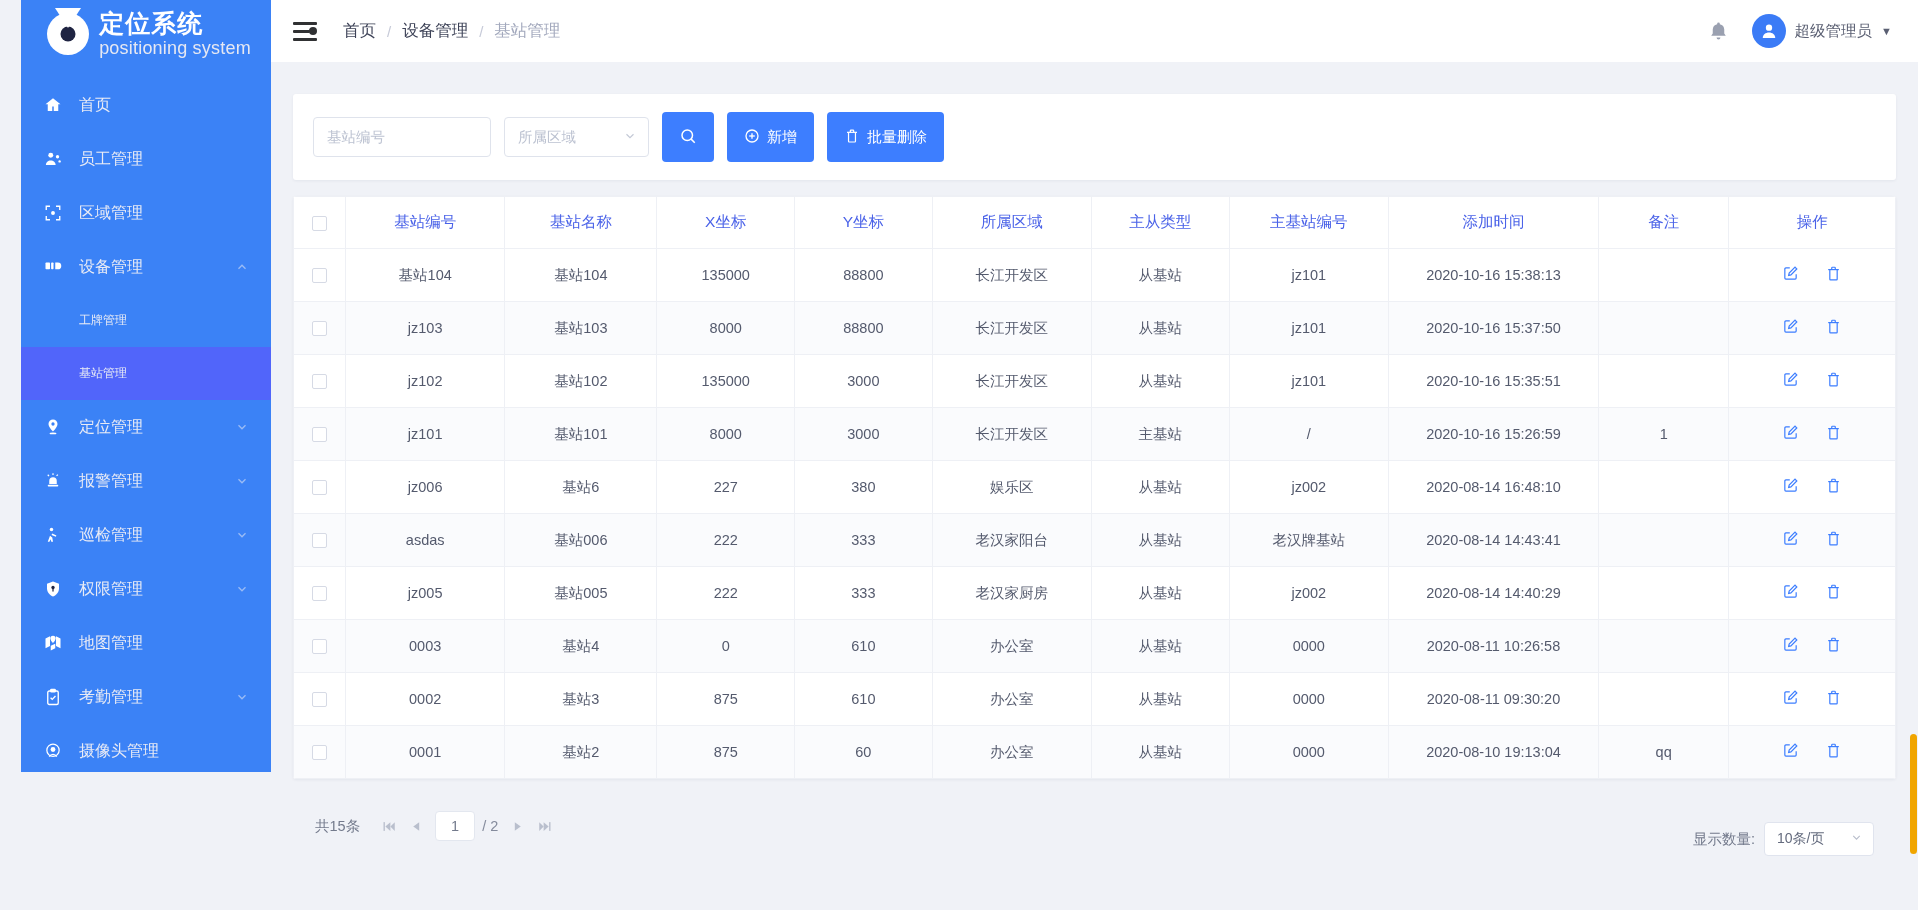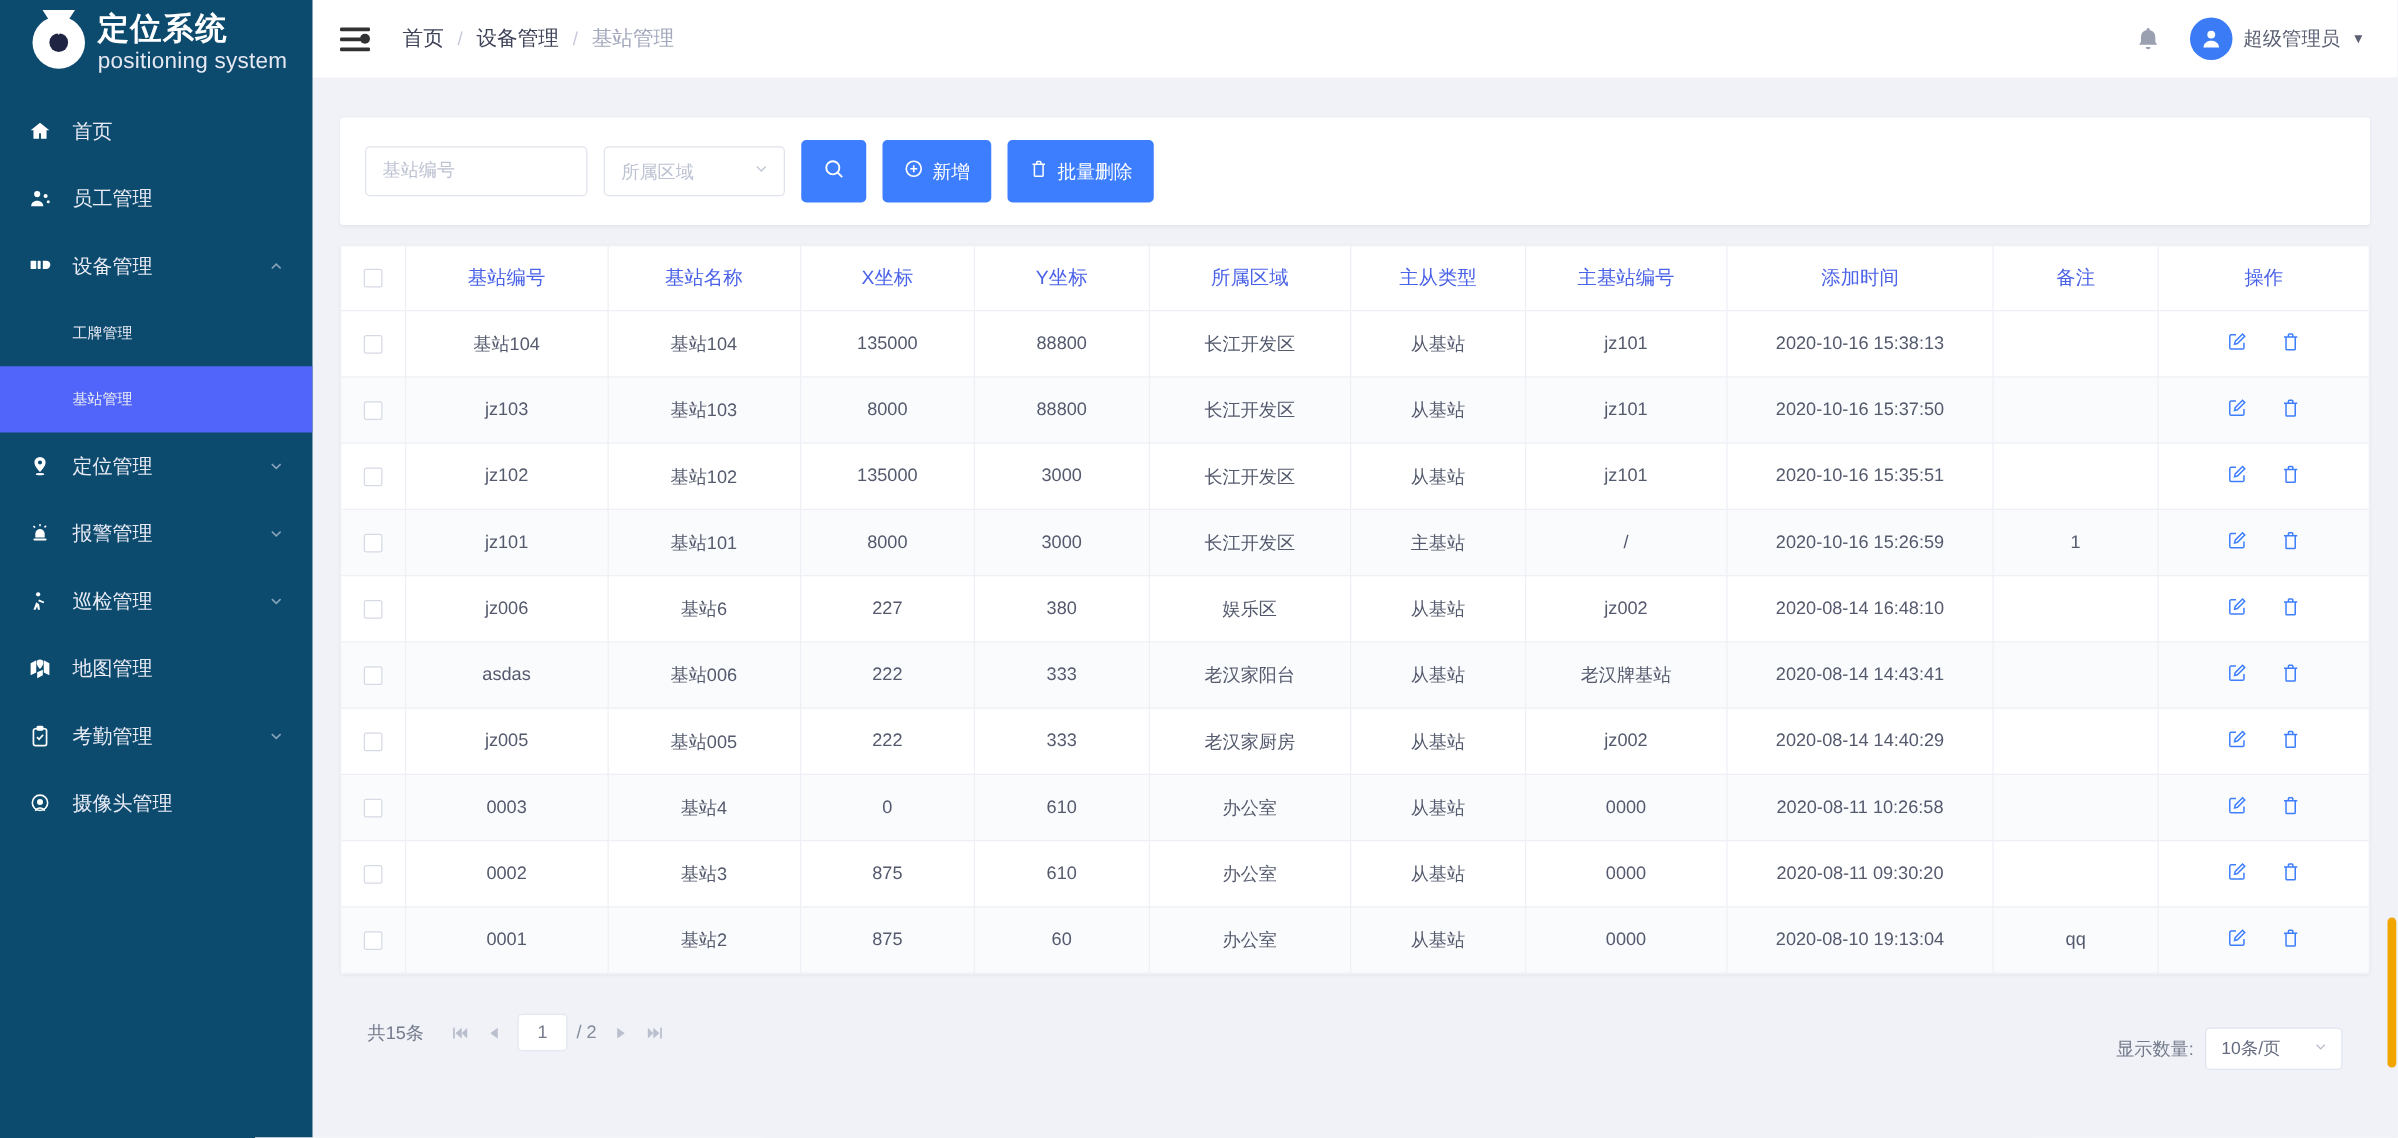--- a/index.html
+++ b/index.html
@@ -6,24 +6,25 @@
   html, body {
     width: 1918px; height: 910px;
     font-family: "Liberation Sans", "DejaVu Sans", sans-serif;
     background: #f0f2f7;
     overflow: hidden;
   }
   .app { display: flex; width: 1918px; height: 910px; }
 
   
   .sidebar {
-    width: 250px; min-width: 250px; height: 910px;
-    background: #0c4a6e;
+    width: 250px; min-width: 250px; height: 772px;
+    background: #3b82f6;
     position: relative;
     overflow: hidden;
+    margin-left: 21px;
   }
   .logo-wrap {
     height: 68px; display: flex; align-items: center; justify-content: center;
     gap: 10px; padding-left: 6px;
   }
   .logo-mark {
     width: 42px; height: 42px; border-radius: 50%;
     background: #ffffff; position: relative; flex: none;
   }
   .logo-mark:before {
@@ -225,20 +226,29 @@
           <svg width="18" height="18" viewBox="0 0 24 24" fill="currentColor">
               <circle cx="9" cy="7" r="3.3"></circle>
               <path d="M2.5 20c0-3.6 2.9-6 6.5-6s6.5 2.4 6.5 6z"></path>
               <circle cx="18" cy="9" r="2.2"></circle>
               <circle cx="20.8" cy="15.2" r="1.6"></circle>
             </svg>
         </span>
         <span class="mi-label">员工管理</span>
       </div>
 
+      <div class="menu-item">
+        <span class="mi-icon">
+          <svg width="18" height="18" viewBox="0 0 24 24" fill="none" stroke="currentColor" stroke-width="1.8">
+              <path d="M3 8V3h5M21 8V3h-5M3 16v5h5M21 16v5h-5"></path>
+              <circle cx="12" cy="12" r="2.6" fill="currentColor" stroke="none"></circle>
+            </svg>
+        </span>
+        <span class="mi-label">区域管理</span>
+      </div>
 
       <div class="menu-item">
         <span class="mi-icon">
           <svg width="18" height="18" viewBox="0 0 24 24" fill="currentColor">
               <rect x="2" y="6" width="6" height="9" rx="1"></rect>
               <rect x="9.5" y="6" width="3.2" height="9" rx="1"></rect>
               <path d="M15 6h3.5a4 4 0 0 1 0 9H15z"></path>
             </svg>
         </span>
         <span class="mi-label">设备管理</span>
@@ -295,20 +305,35 @@
             </svg>
         </span>
         <span class="mi-label">巡检管理</span>
         <span class="mi-arrow">
           <svg width="14" height="14" viewBox="0 0 24 24" fill="none" stroke="currentColor" stroke-width="2.2">
               <polyline points="6 9 12 15 18 9"></polyline>
             </svg>
         </span>
       </div>
 
+      <div class="menu-item">
+        <span class="mi-icon">
+          <svg width="18" height="18" viewBox="0 0 24 24" fill="currentColor">
+              <path d="M12 2L4 5v6c0 5 3.4 9.4 8 11 4.6-1.6 8-6 8-11V5z"></path>
+              <circle cx="12" cy="10" r="2.2" fill="#1f2442"></circle>
+              <rect x="11.2" y="11.4" width="1.6" height="4" fill="#1f2442"></rect>
+            </svg>
+        </span>
+        <span class="mi-label">权限管理</span>
+        <span class="mi-arrow">
+          <svg width="14" height="14" viewBox="0 0 24 24" fill="none" stroke="currentColor" stroke-width="2.2">
+              <polyline points="6 9 12 15 18 9"></polyline>
+            </svg>
+        </span>
+      </div>
 
       <div class="menu-item">
         <span class="mi-icon">
           <svg width="18" height="18" viewBox="0 0 24 24" fill="currentColor">
               <path d="M2 6l6-3v13l-6 3zM16 3l6 3v13l-6-3z"></path>
               <path d="M12 2.2a3.6 3.6 0 0 0-3.6 3.6c0 2.6 3.6 6.4 3.6 6.4s3.6-3.8 3.6-6.4A3.6 3.6 0 0 0 12 2.2z"></path>
               <path d="M9 15.6l6-2.6V19l-6 3z"></path>
             </svg>
         </span>
         <span class="mi-label">地图管理</span>

